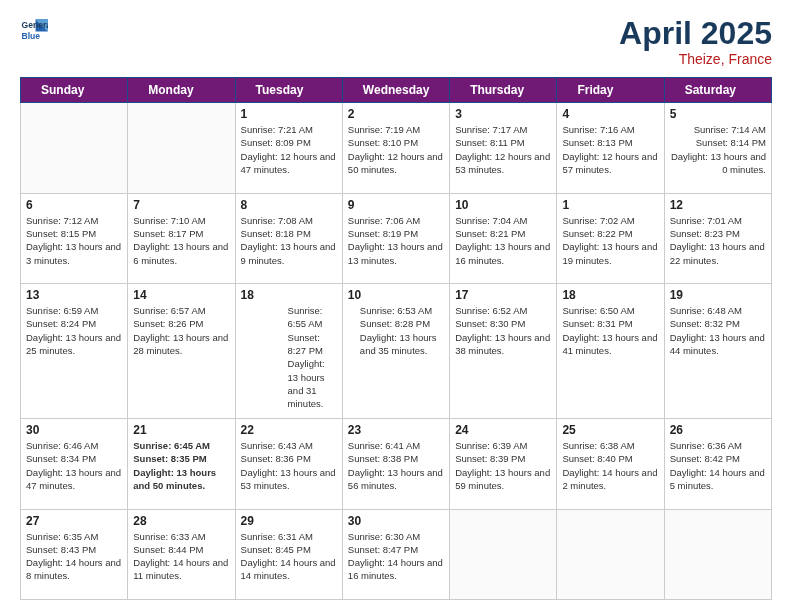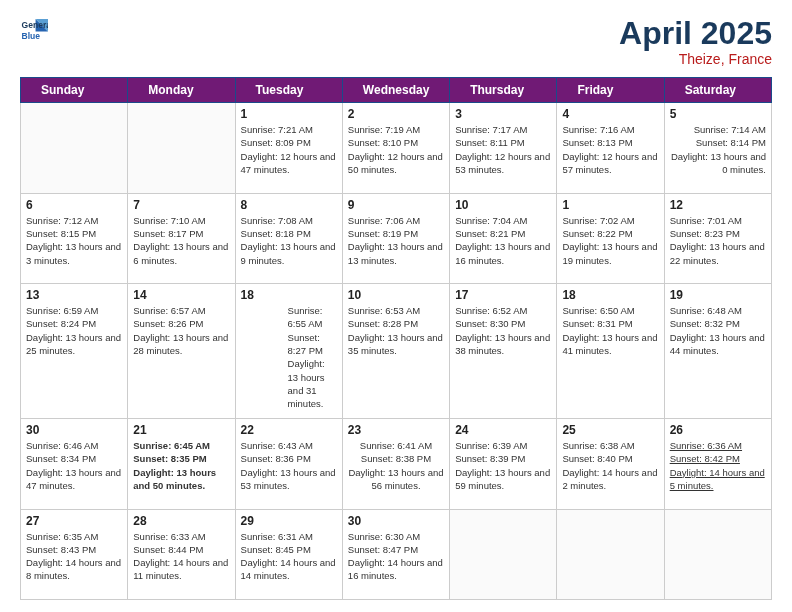--- a/index.html
+++ b/index.html
@@ -211,21 +211,21 @@
 Daylight: 13 hours and 28 minutes.</div>
           </td>
           <td>
             <span class="day-num">18</span>
             <div class="cell-info" style="white-space: pre-line; margin-left: 47px;">Sunrise: 6:55 AM
 Sunset: 8:27 PM
 Daylight: 13 hours and 31 minutes.</div>
           </td>
           <td>
             <span class="day-num">10</span>
-            <div class="cell-info" style="white-space: pre-line;">Sunrise: 6:53 AM
+            <div class="cell-info" style="white-space: pre-line; margin-left: 12px;">Sunrise: 6:53 AM
 Sunset: 8:28 PM
 Daylight: 13 hours and 35 minutes.</div>
           </td>
           <td>
             <span class="day-num">17</span>
             <div class="cell-info" style="white-space: pre-line;">Sunrise: 6:52 AM
 Sunset: 8:30 PM
 Daylight: 13 hours and 38 minutes.</div>
           </td>
           <td>
@@ -255,39 +255,39 @@
 Daylight: 13 hours and 50 minutes.</div>
           </td>
           <td>
             <span class="day-num">22</span>
             <div class="cell-info" style="white-space: pre-line;">Sunrise: 6:43 AM
 Sunset: 8:36 PM
 Daylight: 13 hours and 53 minutes.</div>
           </td>
           <td>
             <span class="day-num">23</span>
-            <div class="cell-info" style="white-space: pre-line; text-align: center;">Sunrise: 6:41 AM
+            <div class="cell-info" style="white-space: pre-line;">Sunrise: 6:41 AM
 Sunset: 8:38 PM
 Daylight: 13 hours and 56 minutes.</div>
           </td>
           <td>
             <span class="day-num">24</span>
             <div class="cell-info" style="white-space: pre-line;">Sunrise: 6:39 AM
 Sunset: 8:39 PM
 Daylight: 13 hours and 59 minutes.</div>
           </td>
           <td>
             <span class="day-num">25</span>
             <div class="cell-info" style="white-space: pre-line;">Sunrise: 6:38 AM
 Sunset: 8:40 PM
 Daylight: 14 hours and 2 minutes.</div>
           </td>
           <td>
             <span class="day-num">26</span>
-            <div class="cell-info" style="white-space: pre-line; text-decoration: underline;">Sunrise: 6:36 AM
+            <div class="cell-info" style="white-space: pre-line;">Sunrise: 6:36 AM
 Sunset: 8:42 PM
 Daylight: 14 hours and 5 minutes.</div>
           </td>
         </tr>
         <tr>
           <td>
             <span class="day-num">27</span>
             <div class="cell-info" style="white-space: pre-line;">Sunrise: 6:35 AM
 Sunset: 8:43 PM
 Daylight: 14 hours and 8 minutes.</div>

